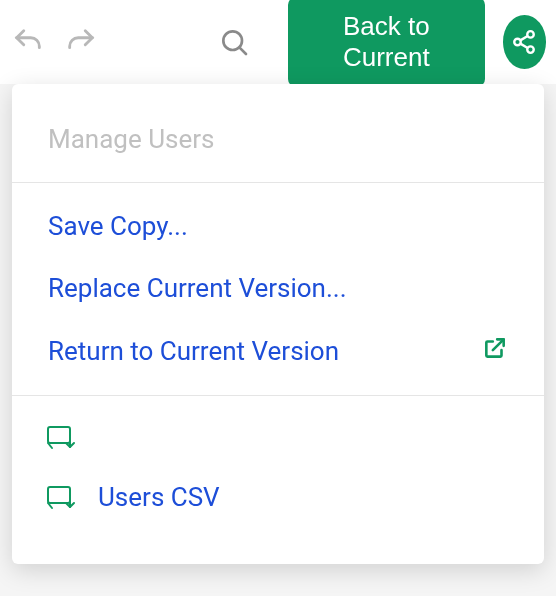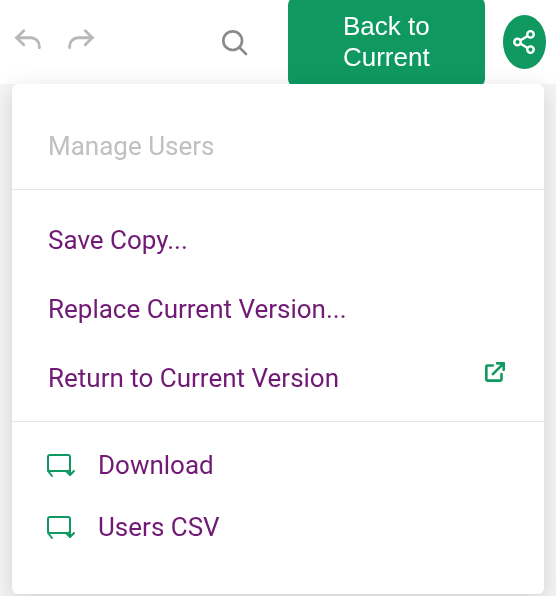--- a/index.html
+++ b/index.html
@@ -47,35 +47,35 @@
     background: #fff;
     border-radius: 6px;
     box-shadow: 0 6px 24px rgba(0,0,0,0.15);
     padding: 24px 0 36px 0;
   }
   .menu-item {
     display: flex;
     align-items: center;
     padding: 16px 36px;
     font-size: 26px;
-    color: #701a75;
+    color: #1d4ed8;
     cursor: pointer;
     gap: 22px;
   }
   .menu-item.disabled { color: #c0c0c0; cursor: default; }
   .menu-item .label { flex: 1; }
   .menu-sep {
     height: 1px;
     background: #e5e5e5;
     margin: 12px 0;
   }
   .ext-icon { color: #0f9960; flex-shrink: 0; }
   .dl-icon { color: #0f9960; flex-shrink: 0; width: 30px; display:flex; justify-content:center;}
   .menu-item.with-icon { padding-left: 34px; }
-  .menu-item.no-icon .label { padding-left: 0; margin-top: 7px; }
+  .menu-item.no-icon .label { padding-left: 0; }
   
   .bg-strip {
     position: absolute;
     left: 0; right: 0;
     height: 50px;
     background: #fff;
     border-top: 1px solid #e5e5e5;
     border-bottom: 1px solid #e5e5e5;
     z-index: -1;
   }
@@ -141,21 +141,20 @@
   <div class="menu-sep"></div>
   <div class="menu-item with-icon">
     <span class="dl-icon">
       <svg width="30" height="26" viewBox="0 0 30 26" fill="none" stroke="currentColor" stroke-width="2" stroke-linecap="round" stroke-linejoin="round">
           <rect x="2" y="3" width="22" height="16" rx="2"></rect>
           <path d="M2 19l4 5"></path>
           <path d="M24 12v11"></path>
           <path d="M20 19l4 4 4-4"></path>
         </svg>
     </span>
-    <span class="label">Download</span>
   </div>
   <div class="menu-item with-icon">
     <span class="dl-icon">
       <svg width="30" height="26" viewBox="0 0 30 26" fill="none" stroke="currentColor" stroke-width="2" stroke-linecap="round" stroke-linejoin="round">
           <rect x="2" y="3" width="22" height="16" rx="2"></rect>
           <path d="M2 19l4 5"></path>
           <path d="M24 12v11"></path>
           <path d="M20 19l4 4 4-4"></path>
         </svg>
     </span>

